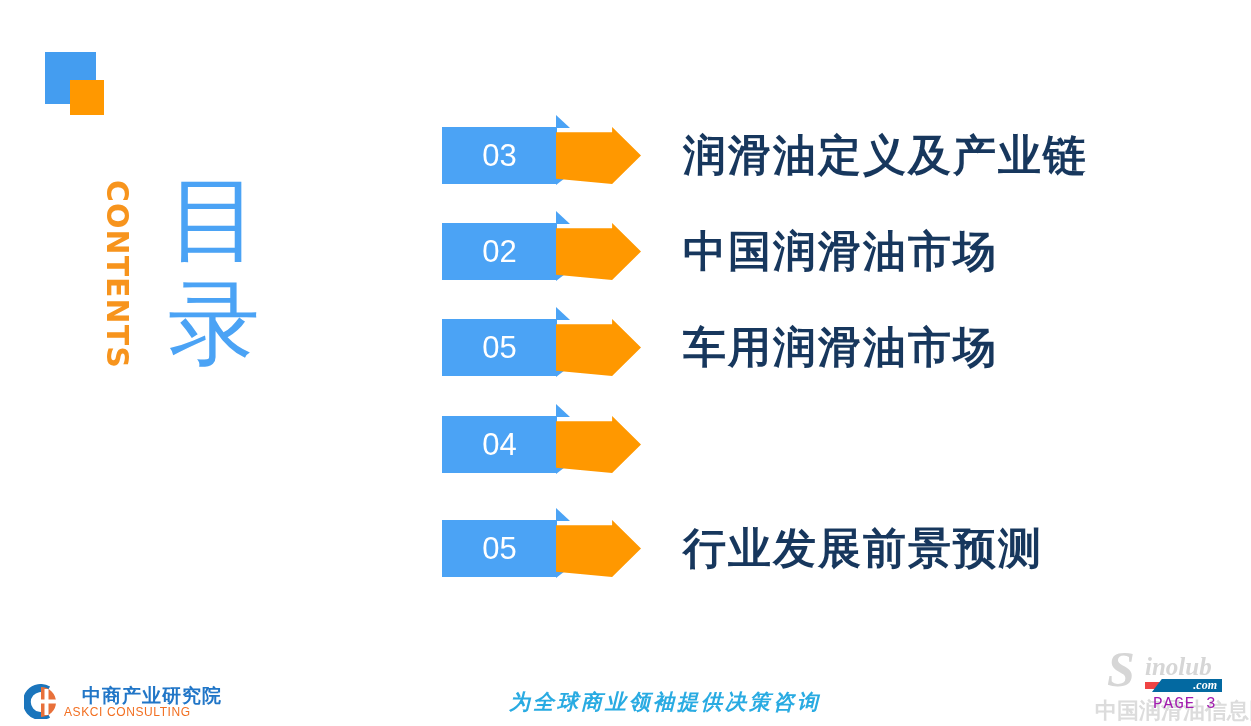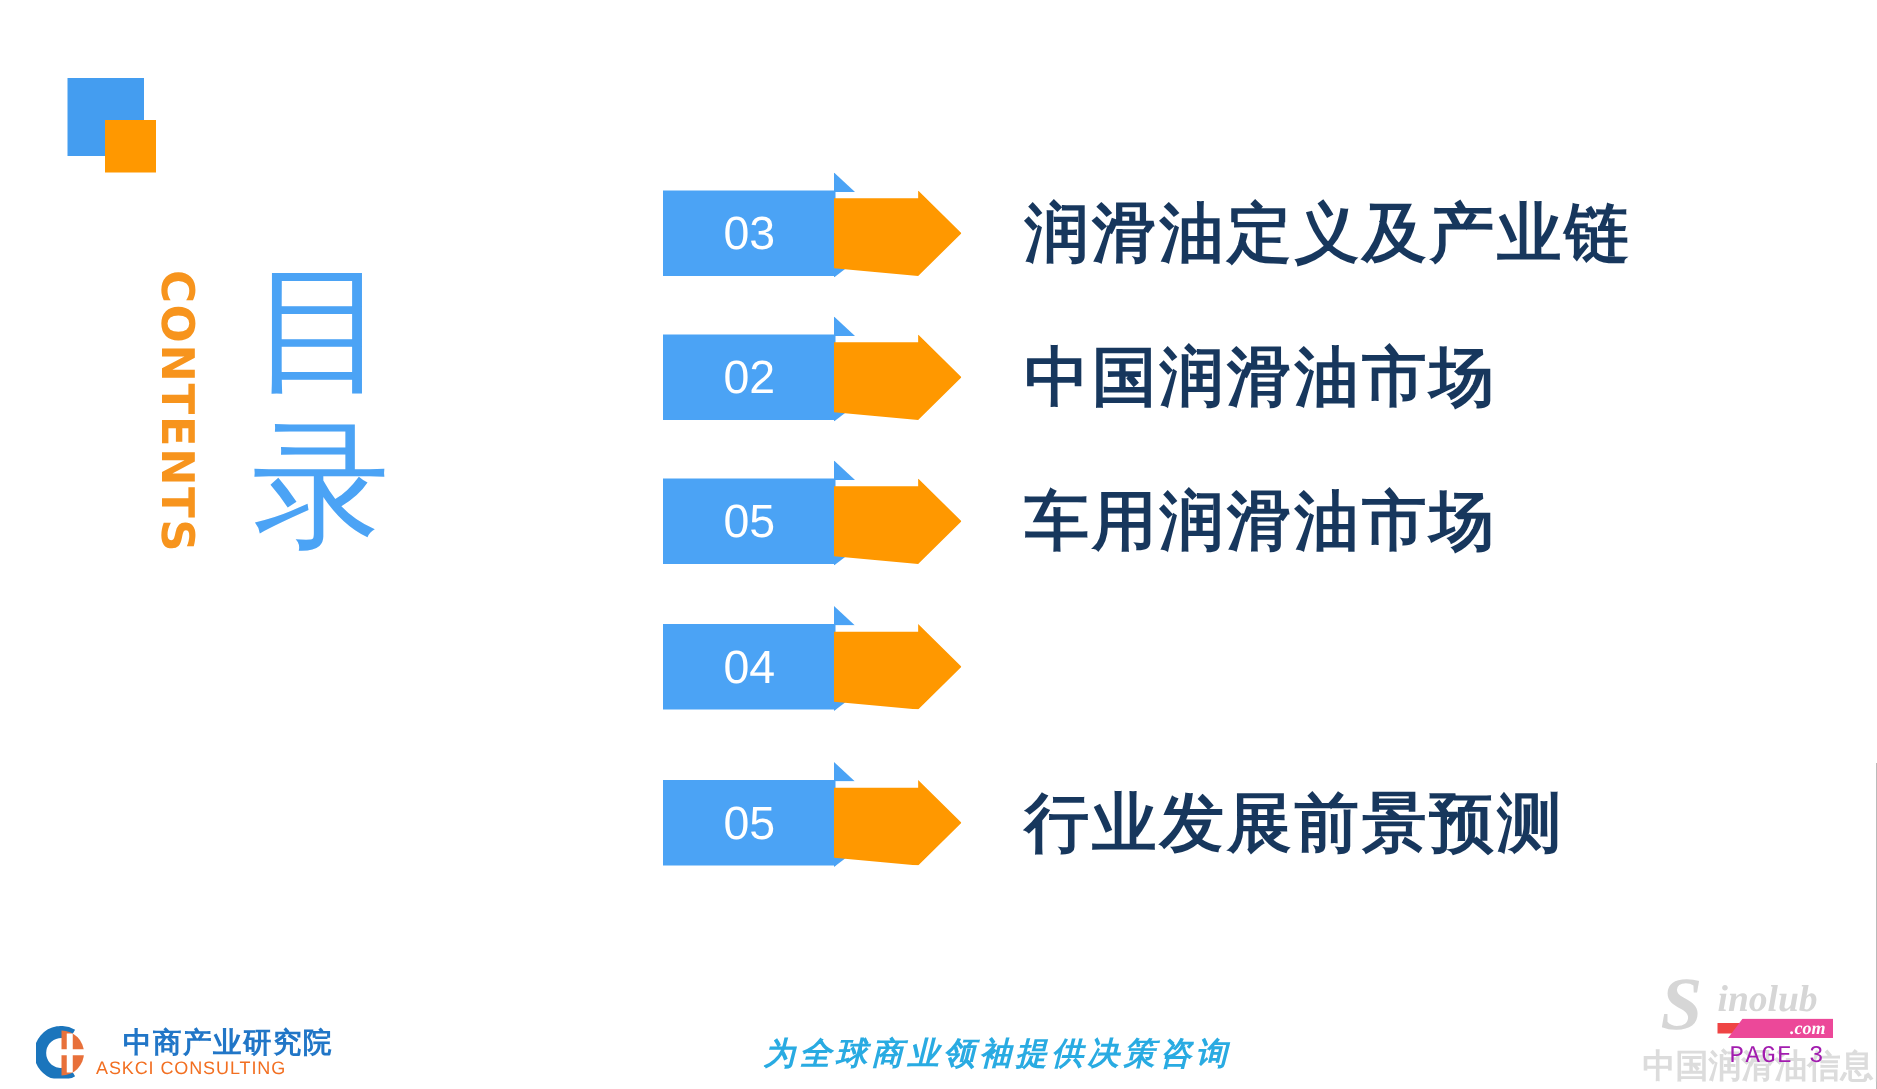--- a/index.html
+++ b/index.html
@@ -88,21 +88,21 @@
     color:#D6D6D6;font-family:"Liberation Serif",serif;
   }
   .wm-rest{
     position:absolute;left:50px;top:8px;
     font-size:25px;font-style:italic;font-weight:bold;
     color:#D6D6D6;font-family:"Liberation Serif",serif;
     border-bottom:7px solid #ef4444;padding-bottom:1px;
   }
   .wm-bar{
     position:absolute;left:57px;top:34px;width:70px;height:13px;
-    background:#ec4899;
+    background:#0369a1;
     clip-path:polygon(14% 0,100% 0,100% 100%,0 100%);
     display:flex;align-items:center;justify-content:flex-end;
   }
   .wm-com{font-size:12px;font-style:italic;font-weight:bold;color:#ffffff;
     padding-right:5px;font-family:"Liberation Serif",serif;}
   .wm-caption{
     position:absolute;left:0;top:51px;width:150px;
     font-size:22px;color:#DCDCDC;font-weight:bold;letter-spacing:0px;
     white-space:nowrap;
     font-family:"DejaVu Sans",sans-serif;

